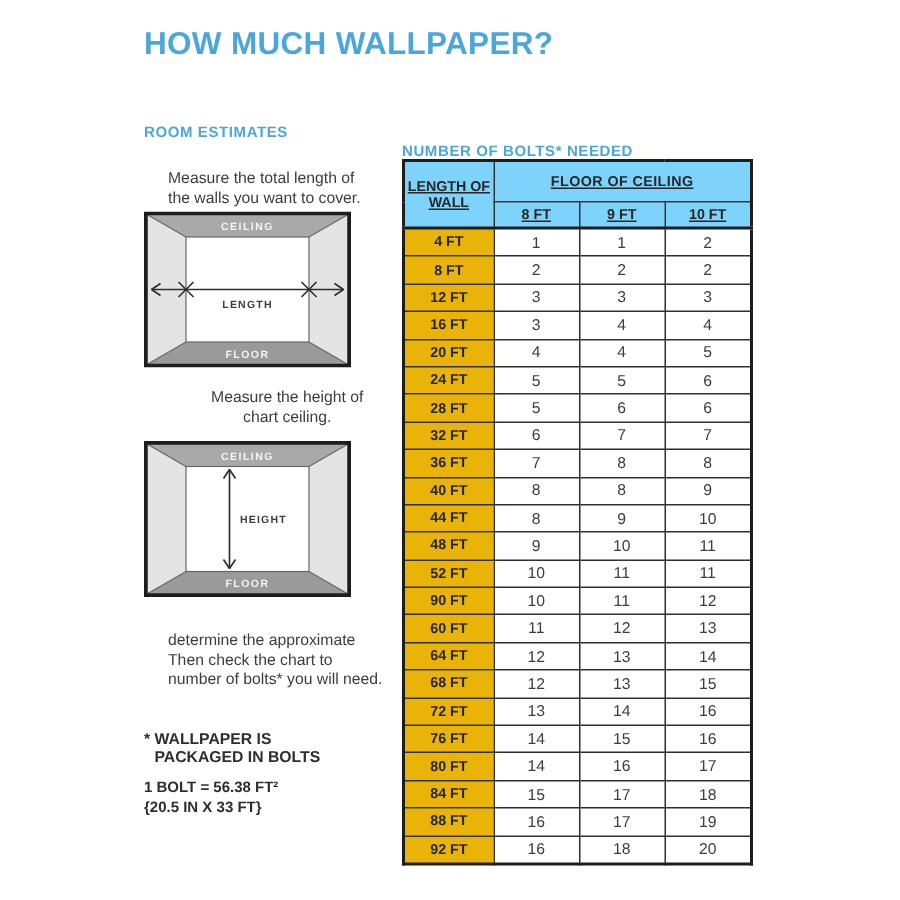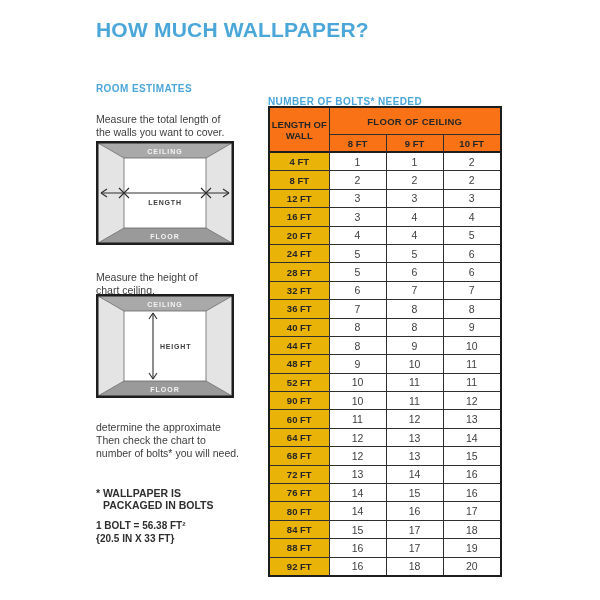--- a/index.html
+++ b/index.html
@@ -15,44 +15,44 @@
     font-size: 21px; font-weight: bold; color: #4BA7D9; letter-spacing: 0.2px;
   }
   .section-heading {
     font-size: 10px; font-weight: bold; color: #4BA7D9; letter-spacing: 0.4px;
   }
   .left-heading { position: absolute; left: 96px; top: 83px; }
   .right-heading { position: absolute; left: 268px; top: 96px; width: 232px; text-align: left; }
 
   
   .para { position: absolute; left: 96px; width: 175px; font-size: 10.5px; }
-  .para .line { display: block; line-height: 13px; }
+  .para .line { display: block; line-height: 13px; margin-left: 16px; }
   .para-length { top: 102px; }
-  .para-height { top: 260px; }
+  .para-height { top: 248px; text-align: center; }
   .para-chart  { top: 410px; }
   .note { position: absolute; left: 96px; top: 476px; font-size: 10.5px; font-weight: bold; color: #2e2e2e; }
   .note .line { display: block; line-height: 12.5px; }
   .note .line:nth-child(2) { padding-left: 7px; }
   .spec { position: absolute; left: 96px; top: 509px; font-size: 10px; font-weight: bold; color: #2e2e2e; }
   .spec .line { display: block; line-height: 13px; }
 
   .diagram { position: absolute; left: 96px; }
   .diagram-length { top: 141px; }
   .diagram-height { top: 294px; }
 
   
   .table-wrap { position: absolute; left: 268px; top: 106px; }
   table.bolts {
     border-collapse: collapse; table-layout: fixed; width: 232px;
     border: 2px solid #1d1d1d;
   }
   table.bolts th, table.bolts td {
     border: 1px solid #2f2f2f; padding: 0; text-align: center; vertical-align: middle;
   }
-  table.bolts thead th { background: #f97316; font-size: 9.5px; color: #262626; }
+  table.bolts thead th { background: #7dd3fc; font-size: 9.5px; color: #262626; text-decoration: underline; }
   th.length-of-wall {
     width: 60px; background: #d8d8d8; font-size: 9.5px; line-height: 11px;
     border-right: 2px solid #1d1d1d;
   }
   th.group-header { height: 26px; letter-spacing: 0.3px; }
   tr.sub-header th { height: 16px; }
   thead { border-bottom: 2px solid #1d1d1d; }
   tbody th {
     background: #eab308; font-size: 9.5px; color: #262626;
     border-right: 2px solid #1d1d1d; height: 17.4px;

